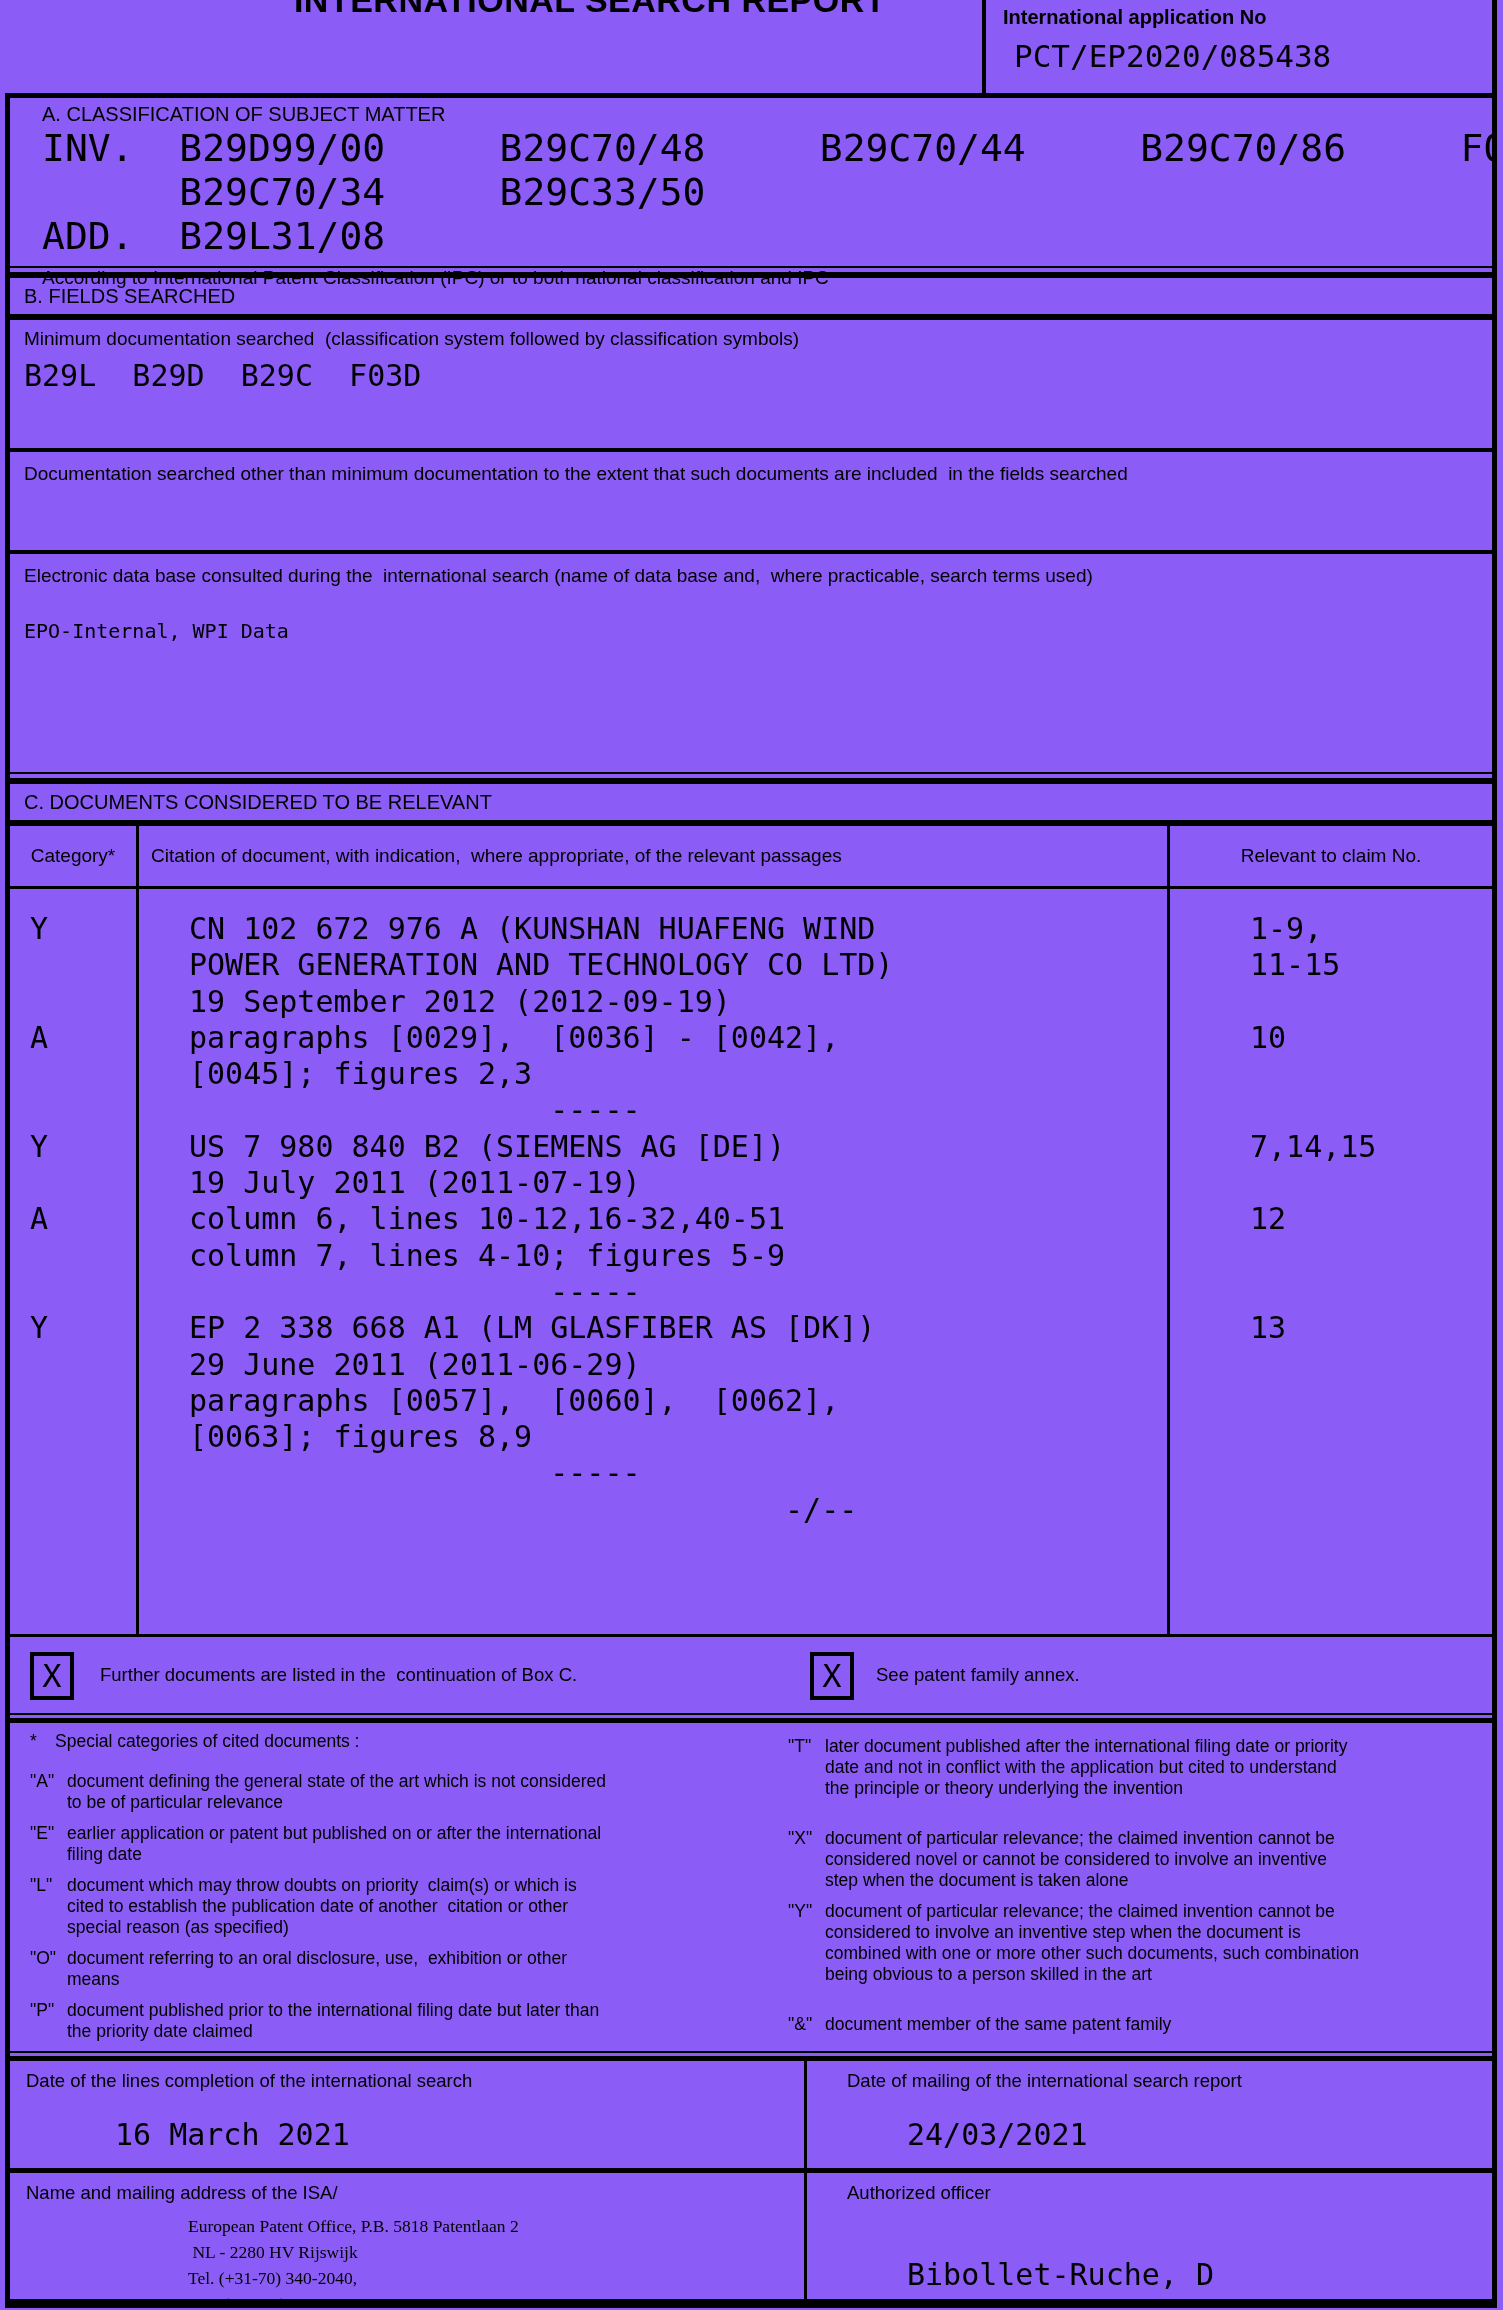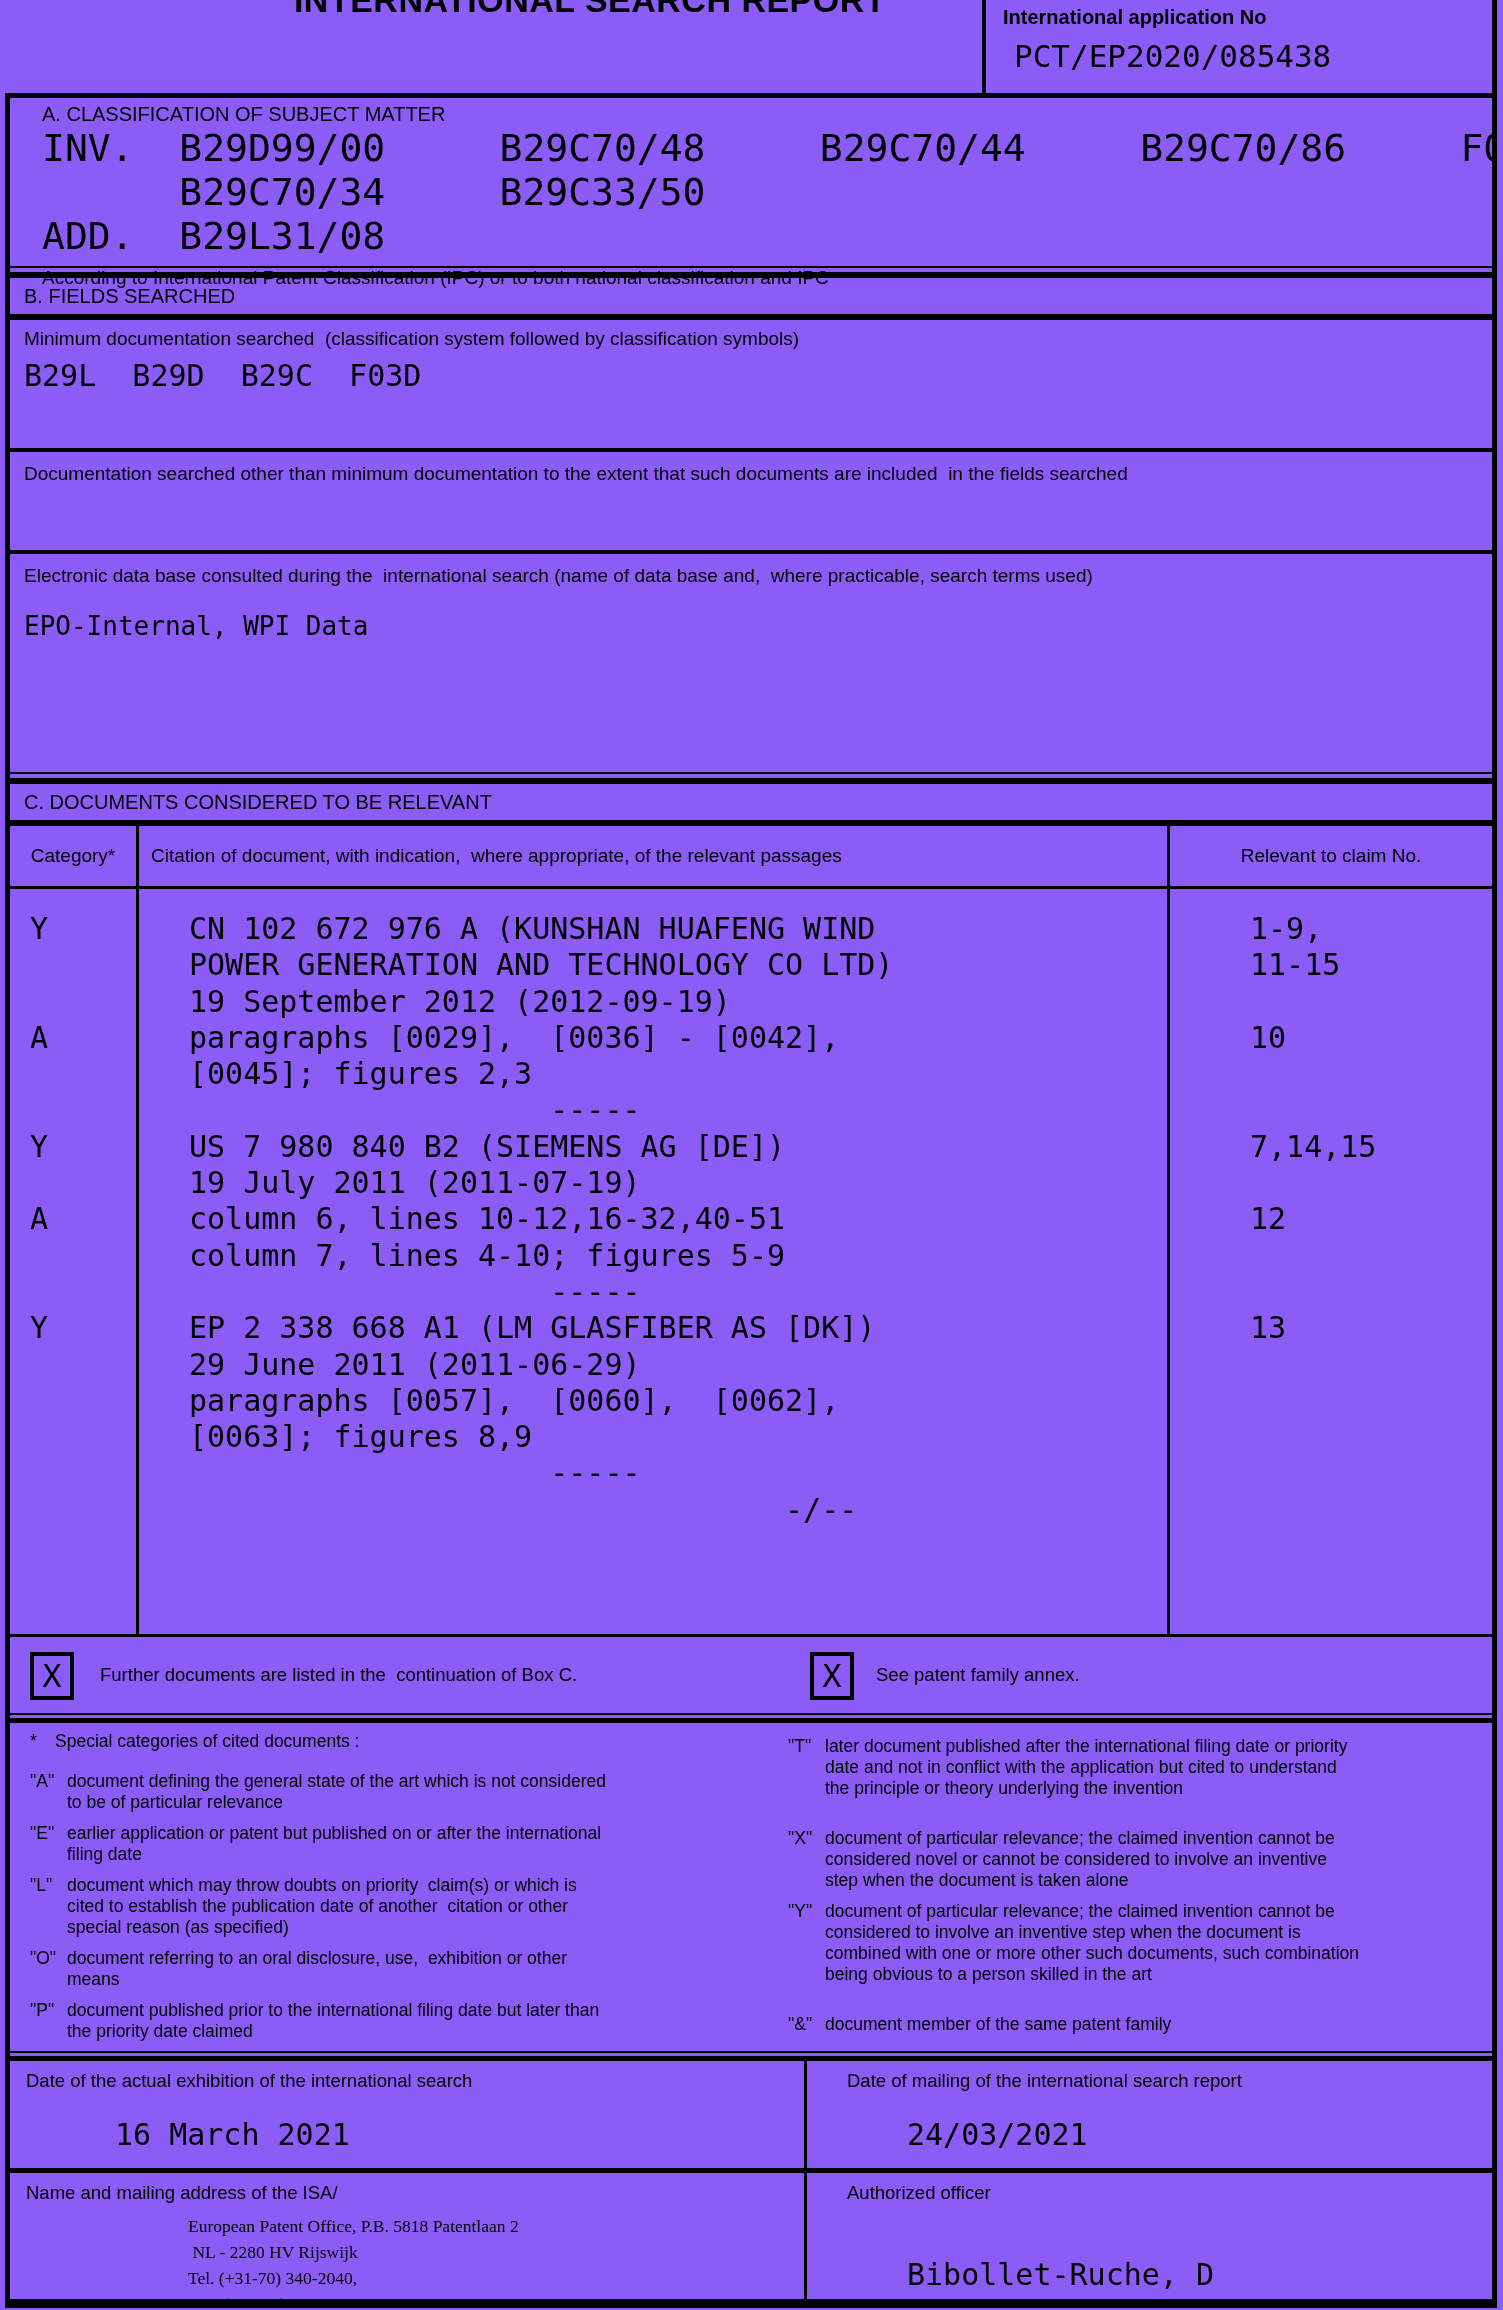--- a/index.html
+++ b/index.html
@@ -41,21 +41,21 @@
   .gap3 { height:3px; }
 
   .sec-header {
     height:48px; border-top:6px solid #000; border-bottom:6px solid #000;
     padding-left:14px; display:flex; align-items:center; font-size:20px;
   }
   .row-b1 { height:132px; border-bottom:4px solid #000; padding:8px 0 0 14px; }
   .row-b1 .val { font-size:30px; white-space:pre; margin-top:8px; }
   .row-b2 { height:102px; border-bottom:4px solid #000; padding:11px 0 0 14px; }
   .row-b3 { height:220px; border-bottom:2px solid #000; padding:11px 0 0 14px; }
-  .row-b3 .val { font-size:26px; white-space:pre; margin-top:24px; }
+  .row-b3 .val { font-size:20px; white-space:pre; margin-top:32px; }
 
   
   .ct-head { display:flex; height:63px; border-bottom:3px solid #000; }
   .ct-body { display:flex; height:748px; border-bottom:3px solid #000; }
   .col-cat  { width:129px; border-right:3px solid #000; }
   .col-cit  { flex:1; border-right:3px solid #000; }
   .col-clm  { width:322px; }
   .ct-head .col-cat { display:flex; align-items:center; justify-content:center; font-size:19px; }
   .ct-head .col-cit { display:flex; align-items:center; padding-left:12px; font-size:19px; white-space:pre; }
   .ct-head .col-clm { display:flex; align-items:center; justify-content:center; font-size:19px; }
@@ -275,21 +275,21 @@
             <span class="cat-tag">"&amp;"</span>
             <pre class="cat-def">document member of the same patent family</pre>
           </div>
         </div>
     </div>
 
     <div class="gap3"></div>
 
     <div class="date-row">
       <div class="cell-l">
-        <div class="cell-label-l">Date of the actual exhibition of the international search</div>
+        <div class="cell-label-l">Date of the lines completion of the international search</div>
         <div class="date-val-l mono">16 March 2021</div>
       </div>
       <div class="cell-r">
         <div class="cell-label-r">Date of mailing of the international search report</div>
         <div class="date-val-r mono">24/03/2021</div>
       </div>
     </div>
 
     <div class="name-row">
       <div class="cell-l">

